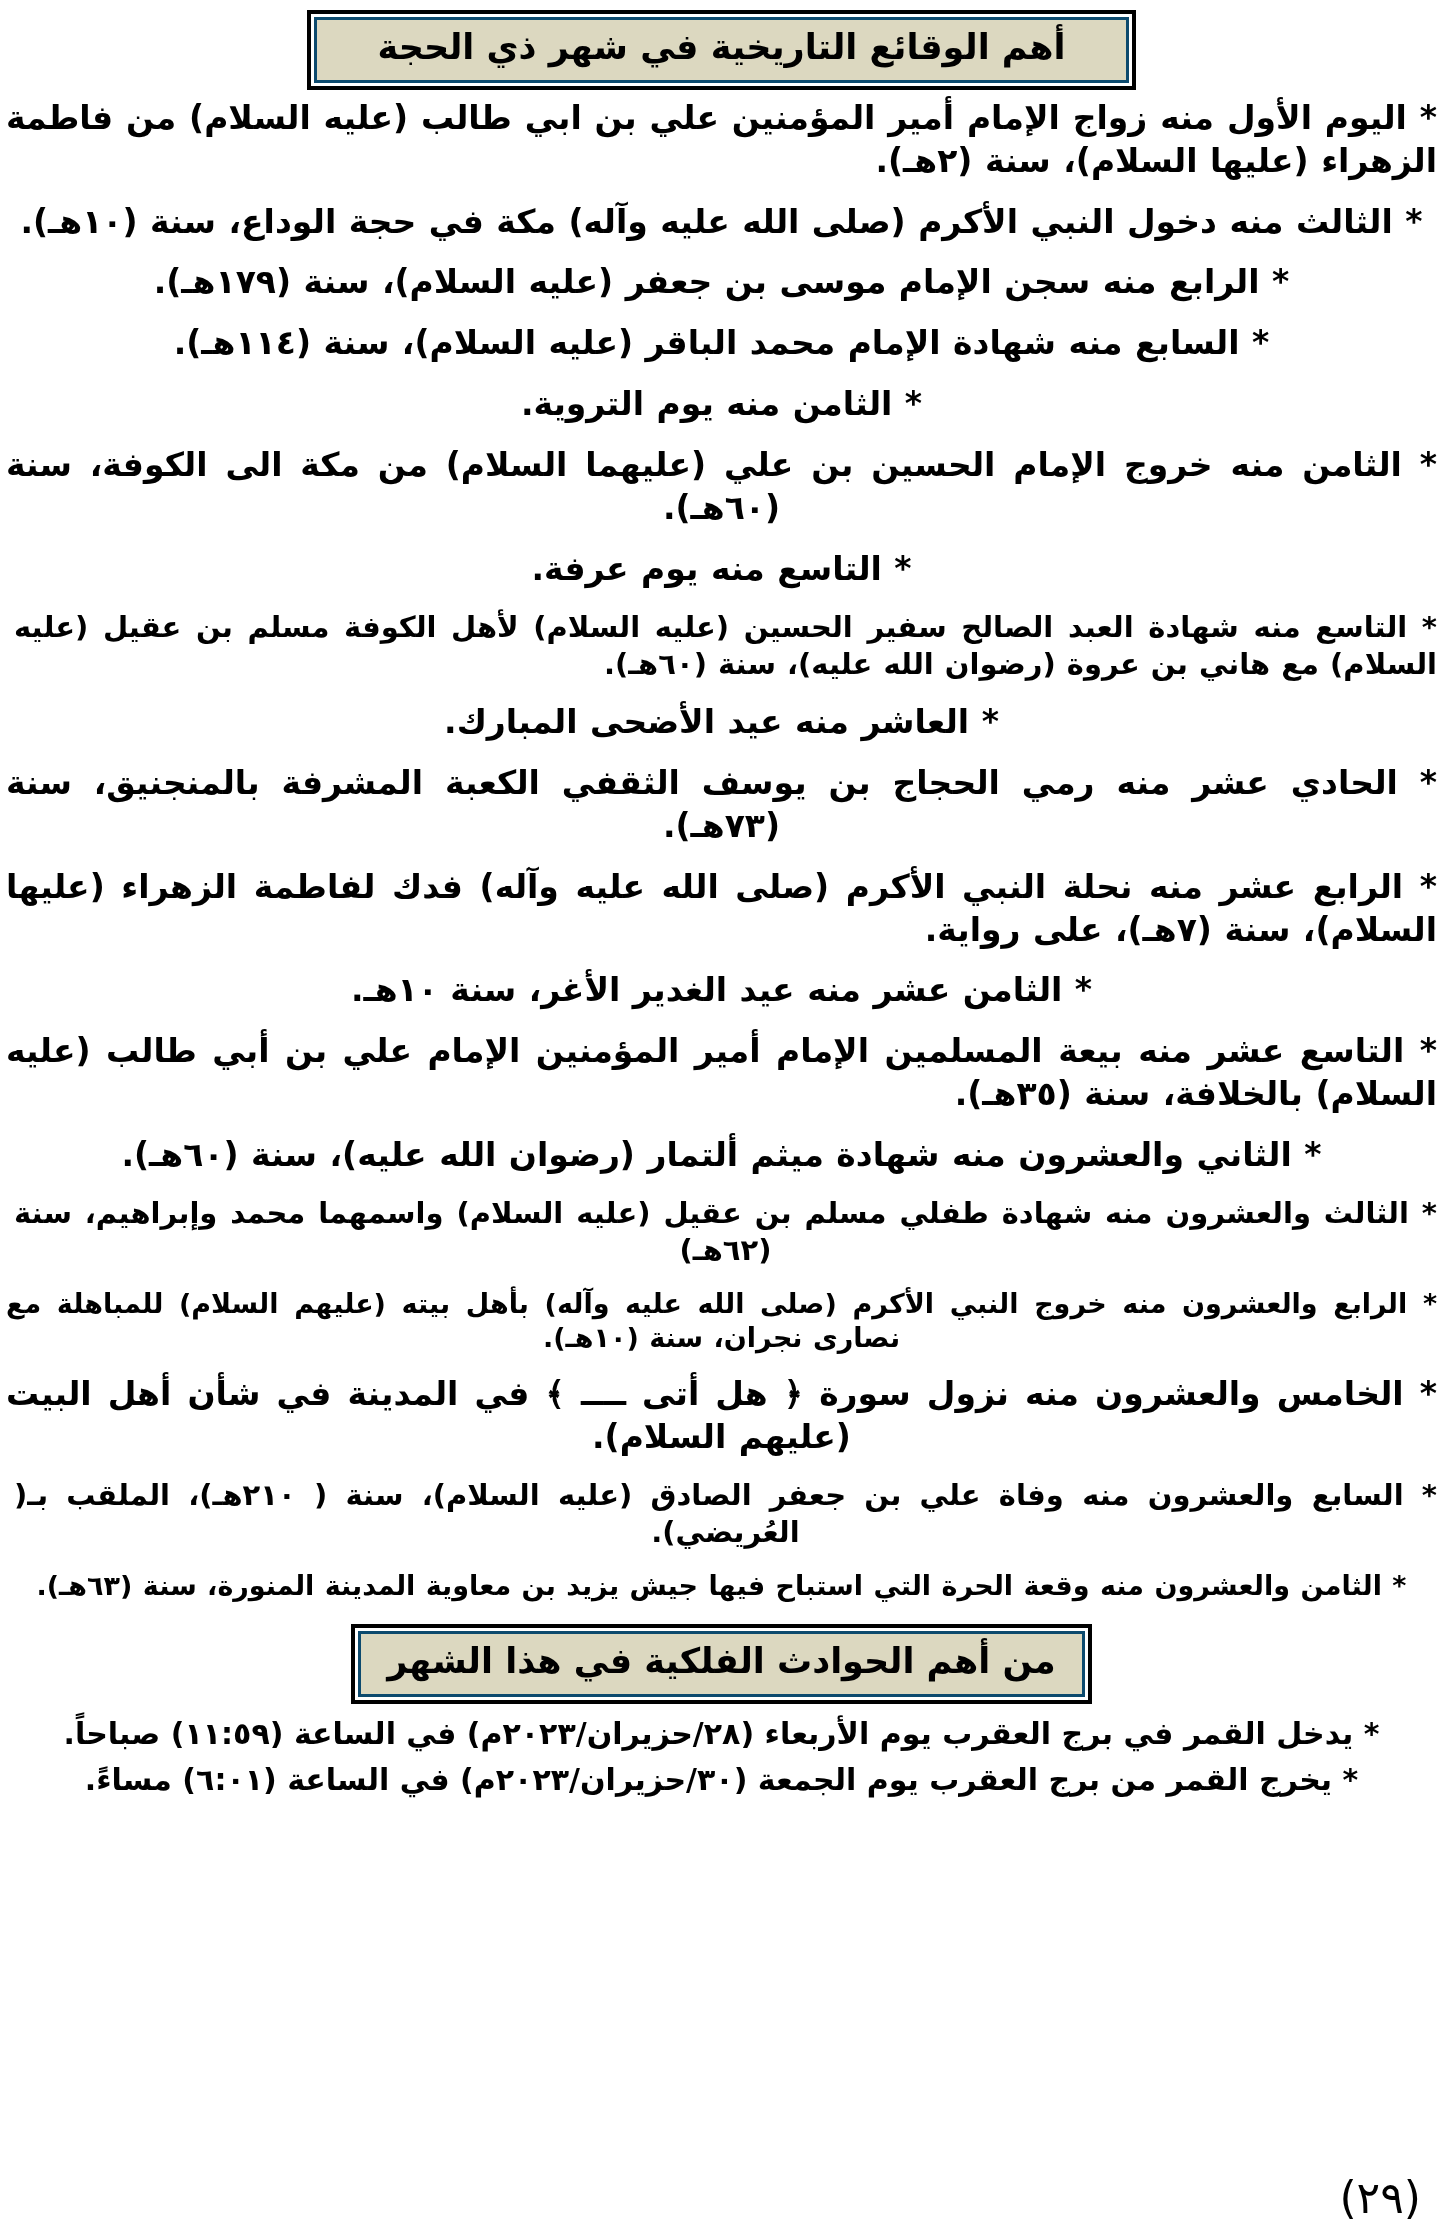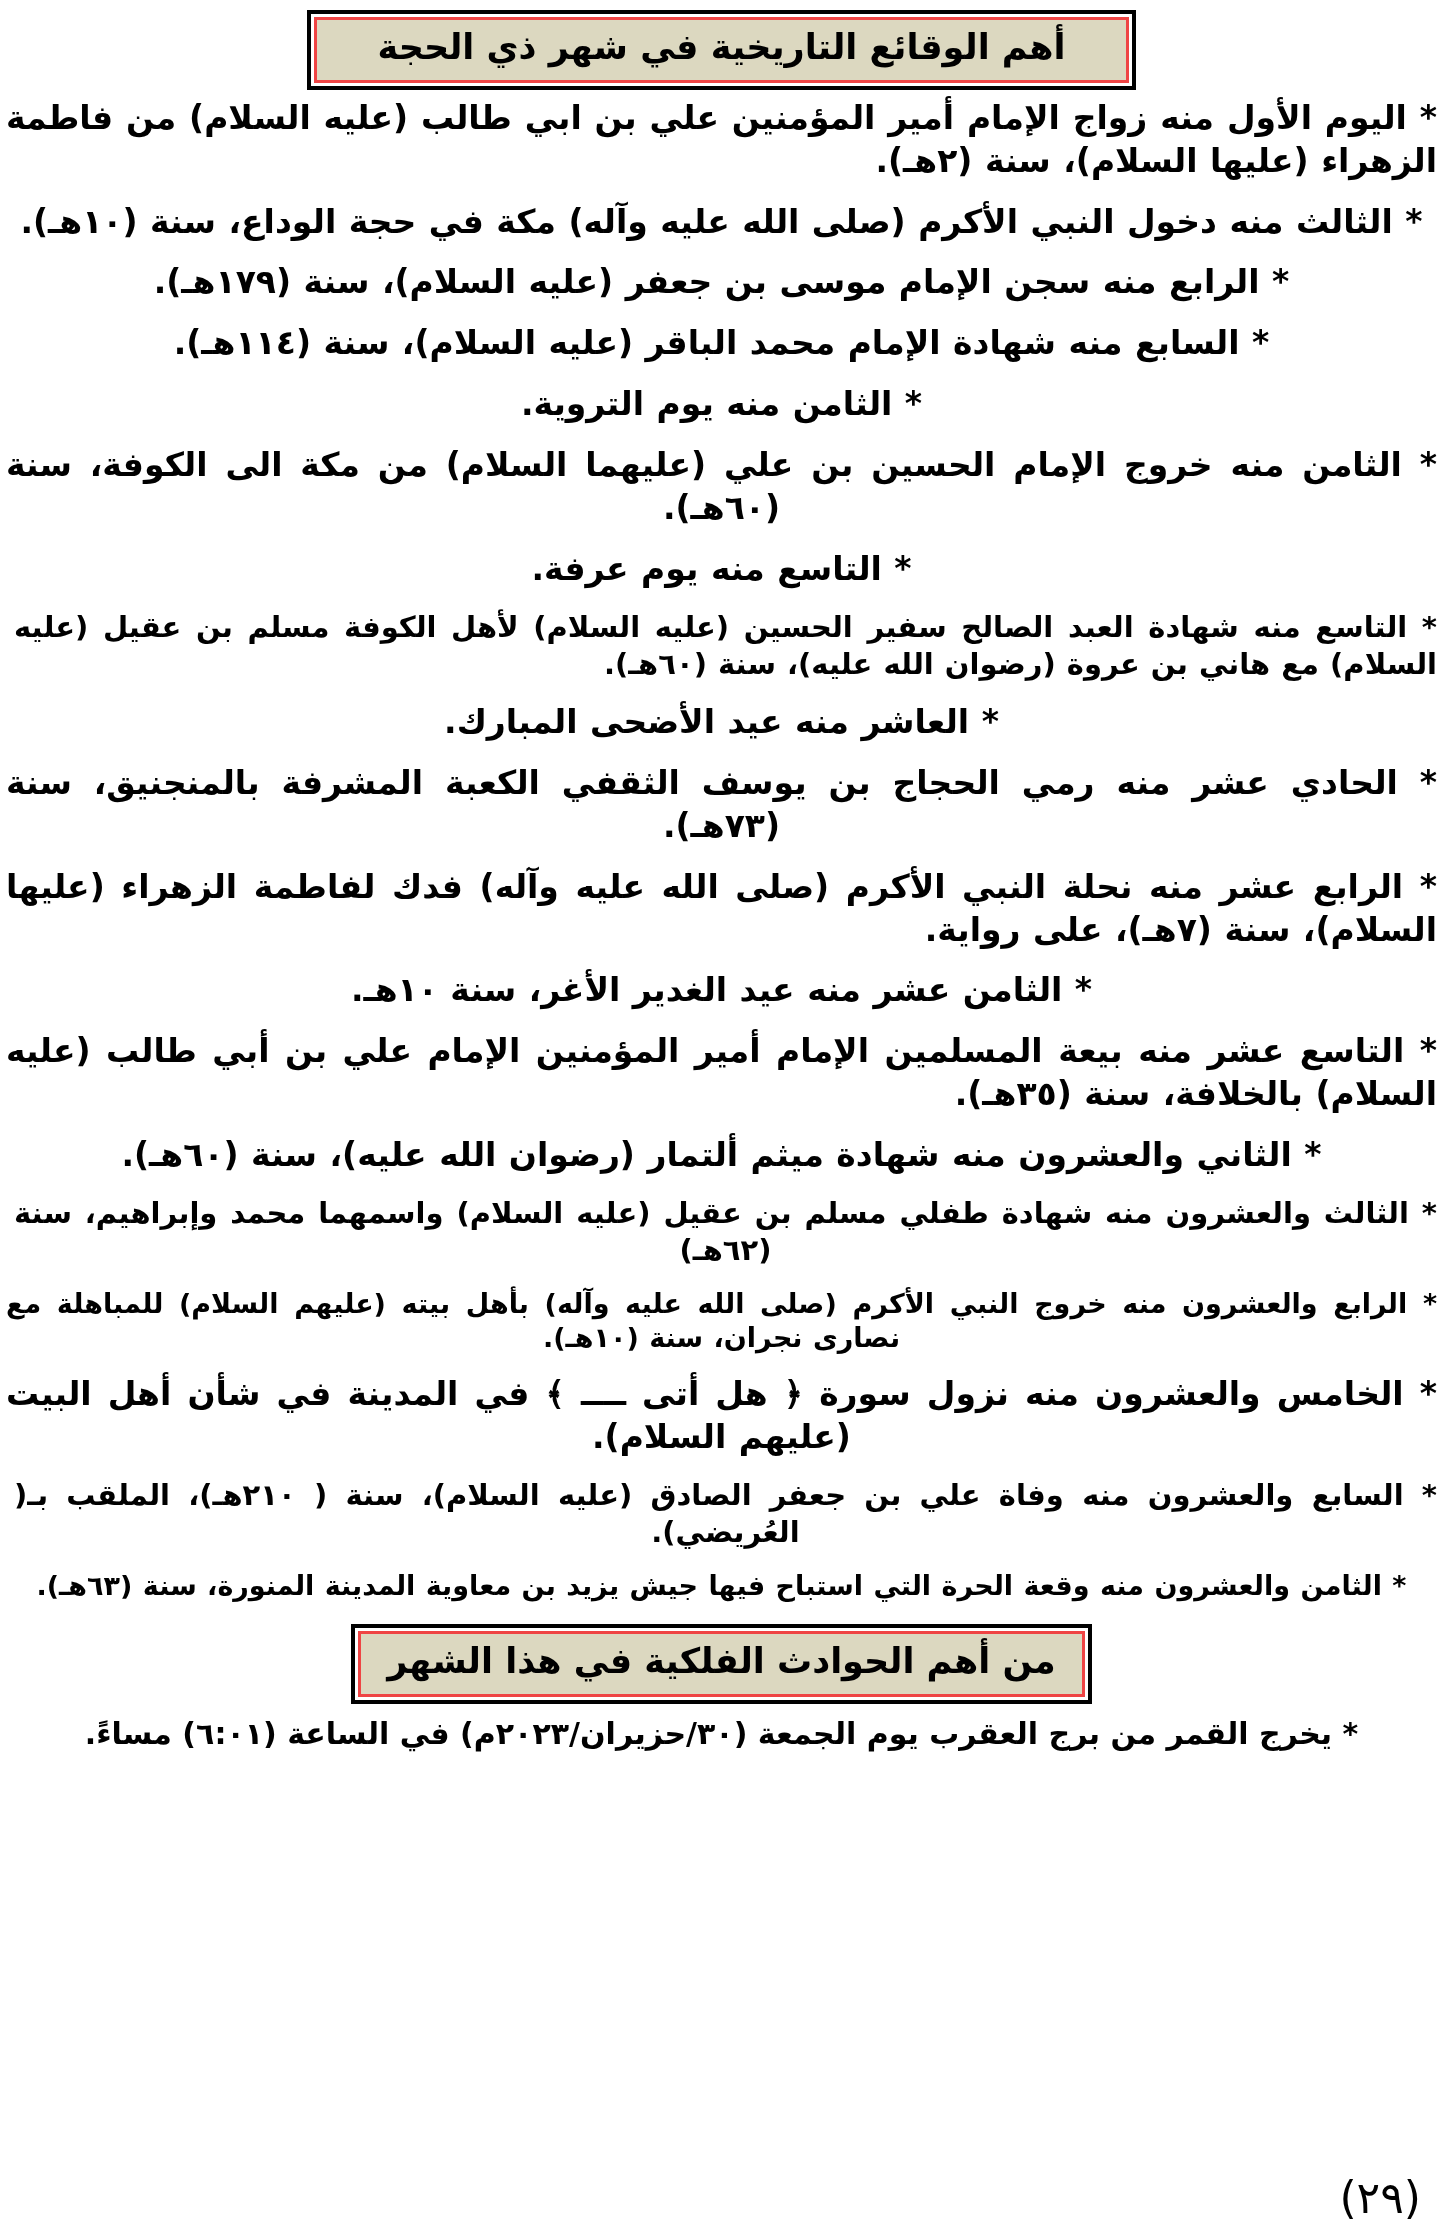--- a/index.html
+++ b/index.html
@@ -34,21 +34,21 @@
   }
   .heading-wrap.first { margin-top: 10px; }
 
   .heading-box {
     border: 4px solid #000000;
     background: #ffffff;
     padding: 3px;
     display: inline-block;
   }
   .heading-box-inner {
-    border: 3px solid #ef4444;
+    border: 3px solid #0c4a6e;
     background: #dcd8c0;
     padding: 6px 26px 10px 26px;
     display: block;
   }
   .heading-text {
     font-size: 35px;
     font-weight: 700;
     line-height: 1.25;
     white-space: nowrap;
     text-align: center;
@@ -150,18 +150,19 @@
 
   <div class="heading-wrap astro-section">
     <div class="heading-box">
       <div class="heading-box-inner">
         <div class="heading-text">من أهم الحوادث الفلكية في هذا الشهر</div>
       </div>
     </div>
   </div>
 
   <ul class="events astro-list">
+    <li class="astro-item">* يدخل القمر في برج العقرب يوم الأربعاء (٢٨/حزيران/٢٠٢٣م) في الساعة (١١:٥٩) صباحاً.</li>
     <li class="astro-item">* يخرج القمر من برج العقرب يوم الجمعة (٣٠/حزيران/٢٠٢٣م) في الساعة (٦:٠١) مساءً.</li>
   </ul>
 
   <div class="page-number">(٢٩)</div>
 
 </div>
 
 </body></html>

